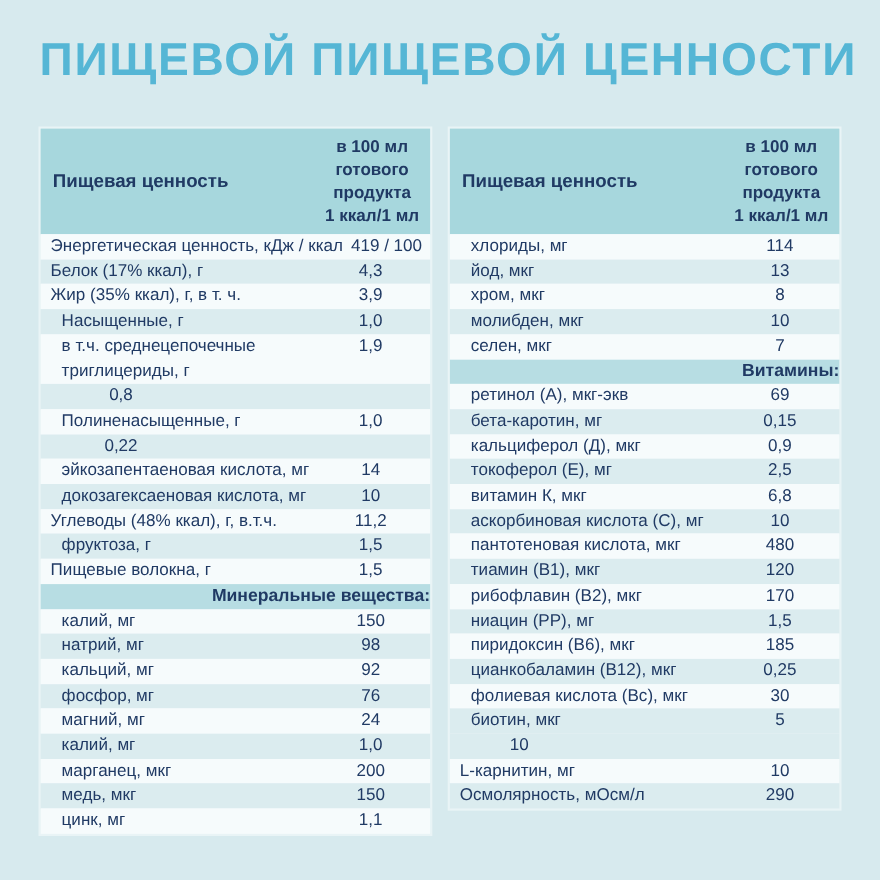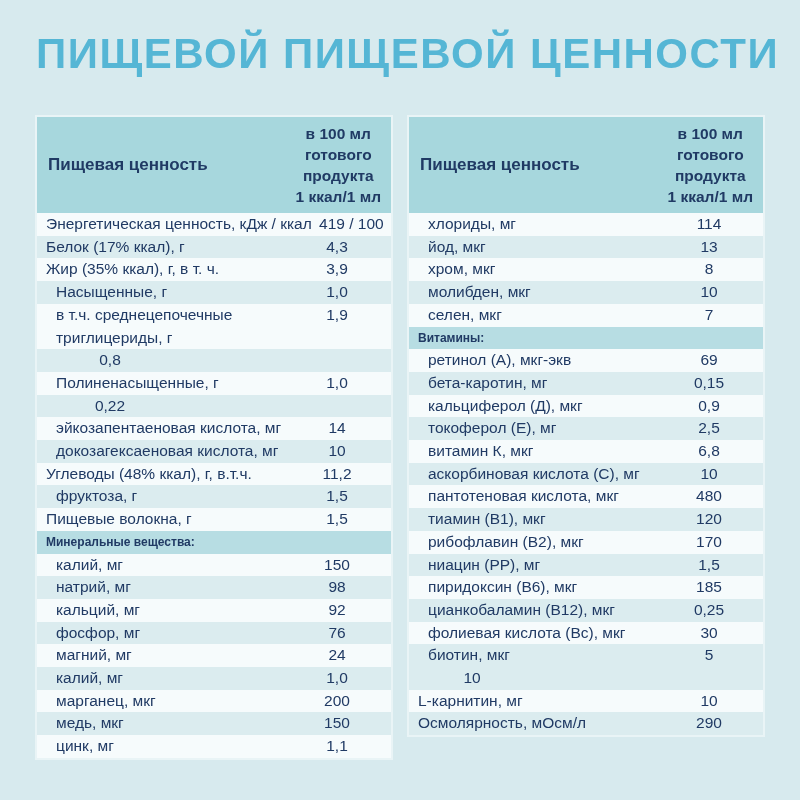--- a/index.html
+++ b/index.html
@@ -79,21 +79,22 @@
     white-space:pre;
   }
   .row .value{
     width:108px;
     text-align:center;
     white-space:nowrap;
   }
   .row.section{
     background:var(--section-bg);
     font-weight:bold;
-    font-size:12px;
+    font-size:16px;
+    text-align:right;
   }
 </style>
 </head>
 <body>
 
 <h1 class="page-title">ПИЩЕВОЙ ПИЩЕВОЙ ЦЕННОСТИ</h1>
 
 <div class="tables-wrap">
 
   <div class="ntable">

